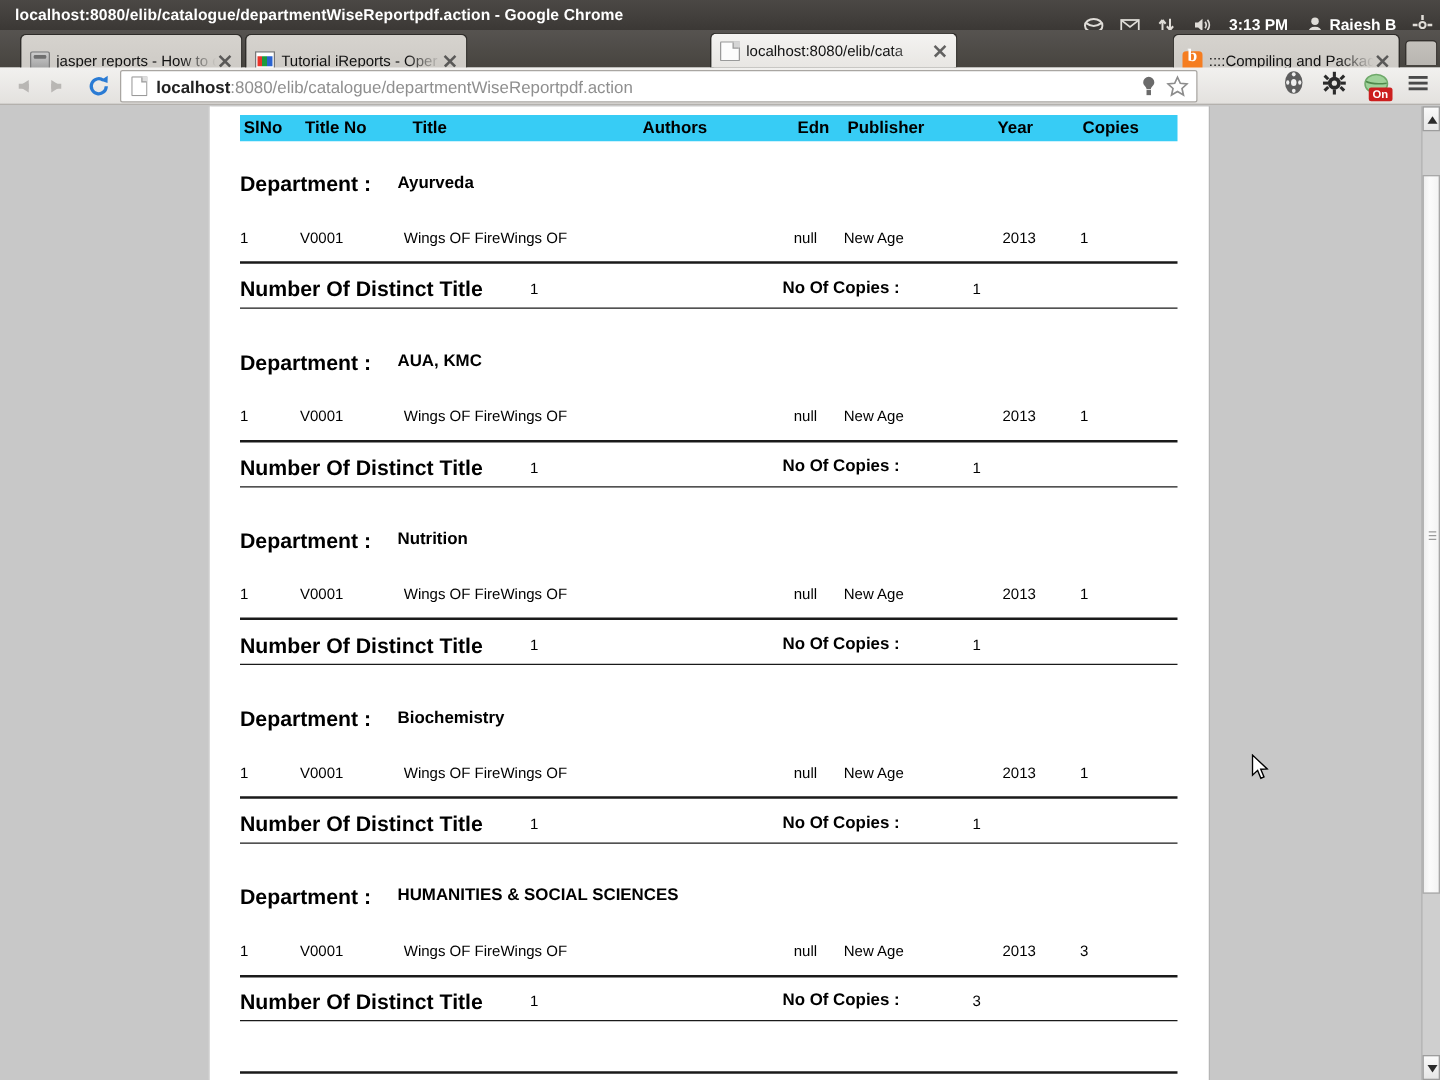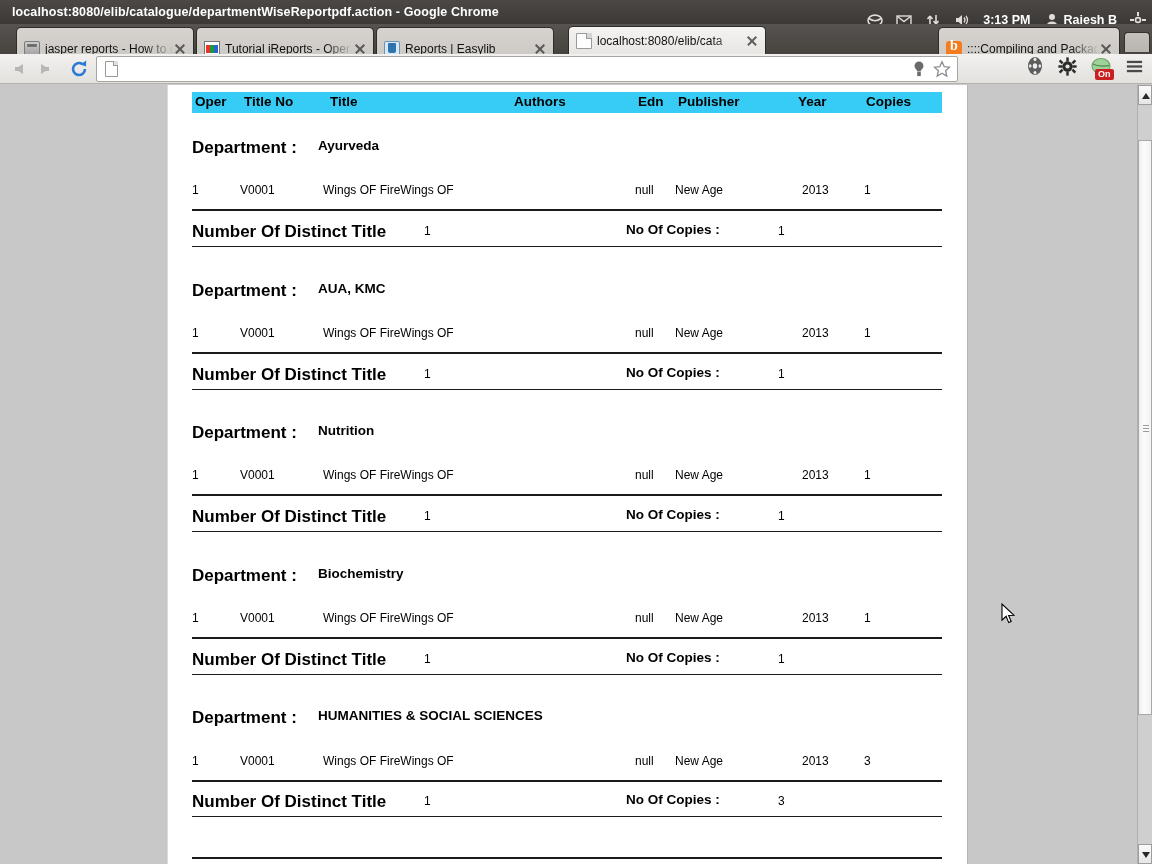--- a/index.html
+++ b/index.html
@@ -253,25 +253,20 @@
     <span class="tlabel">jasper reports - How to c</span>
     <span class="tclose"></span>
   </div>
 
   <div class="tab" style="left:196px; width:178px;">
     <span class="favicon fi-ireport"></span>
     <span class="tlabel">Tutorial iReports - Oper</span>
     <span class="tclose"></span>
   </div>
 
-  <div class="tab" style="left:376px; width:178px;">
-    <span class="favicon fi-easylib"></span>
-    <span class="tlabel">Reports | Easylib</span>
-    <span class="tclose"></span>
-  </div>
 
   <div class="tab active" style="left:568px; width:198px;">
     <span class="favicon fi-doc"></span>
     <span class="tlabel">localhost:8080/elib/cata</span>
     <span class="tclose"></span>
   </div>
 
 
   <div class="tab" style="left:938px; width:182px;">
     <span class="favicon fi-blogger"></span>
@@ -292,20 +287,21 @@
   <span class="reload">
     <svg viewBox="0 0 20 20" width="20" height="20" style="position:absolute;left:5px;top:4px;">
       <path d="M16 10 a6 6 0 1 1 -2.4 -4.8" fill="none" stroke="#2a7bd4" stroke-width="2.6"></path>
       <path d="M17.2 1.6 L17 7.4 L11.4 5.4 z" fill="#2a7bd4"></path>
     </svg>
   </span>
 </div>
 
 <div class="omnibox">
   <span class="pgicon"></span>
+  <span class="urltext"><b>localhost</b><span>:8080/elib/catalogue/departmentWiseReportpdf.action</span></span>
   <span class="rightico">
     <span>
       <svg viewBox="0 0 18 20" width="16" height="18">
           <path d="M9 1.5 a5 5 0 0 1 5 5 c0 3-3 4-3 6.2 h-4 C7 10.5 4 9.5 4 6.5 a5 5 0 0 1 5-5 z" fill="#6a6a6a"></path>
           <rect x="7" y="13.4" width="4" height="4.6" fill="#6a6a6a"></rect>
         </svg>
     </span>
     <span>
       <svg viewBox="0 0 20 20" width="18" height="18">
           <path d="M10 2 l2.5 5.4 5.9.6 -4.4 4 1.3 5.8 -5.3-3.1 -5.3 3.1 1.3-5.8 -4.4-4 5.9-.6 z" fill="none" stroke="#8d8d8d" stroke-width="1.5"></path>
@@ -358,21 +354,21 @@
         </g>
       </svg>
   </span>
 </div>
 
 <div class="viewport">
   <div class="paper">
     <div class="rpt">
 
       <div class="thead">
-        <span style="left:3px;">Oper</span>
+        <span style="left:3px;">SlNo</span>
         <span style="left:52px;">Title No</span>
         <span style="left:138px;">Title</span>
         <span style="left:322px;">Authors</span>
         <span style="left:446px;">Edn</span>
         <span style="left:486px;">Publisher</span>
         <span style="left:606px;">Year</span>
         <span style="left:674px;">Copies</span>
       </div>
 
       <div>

